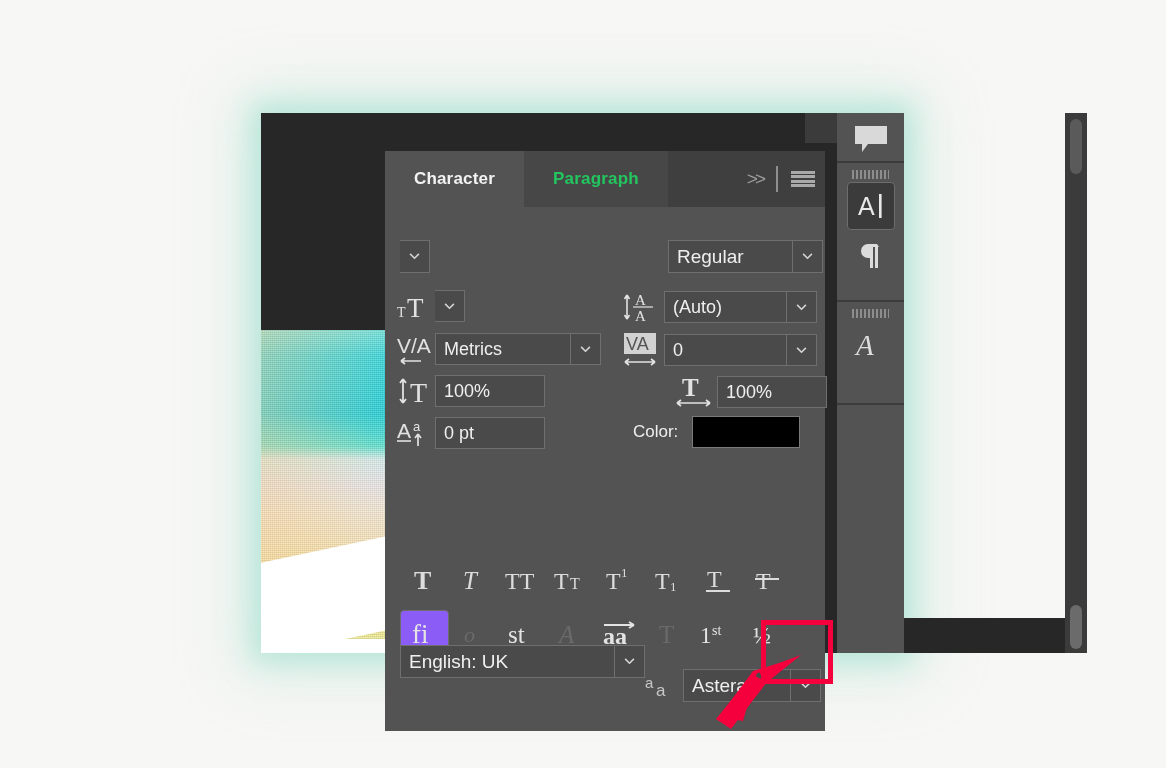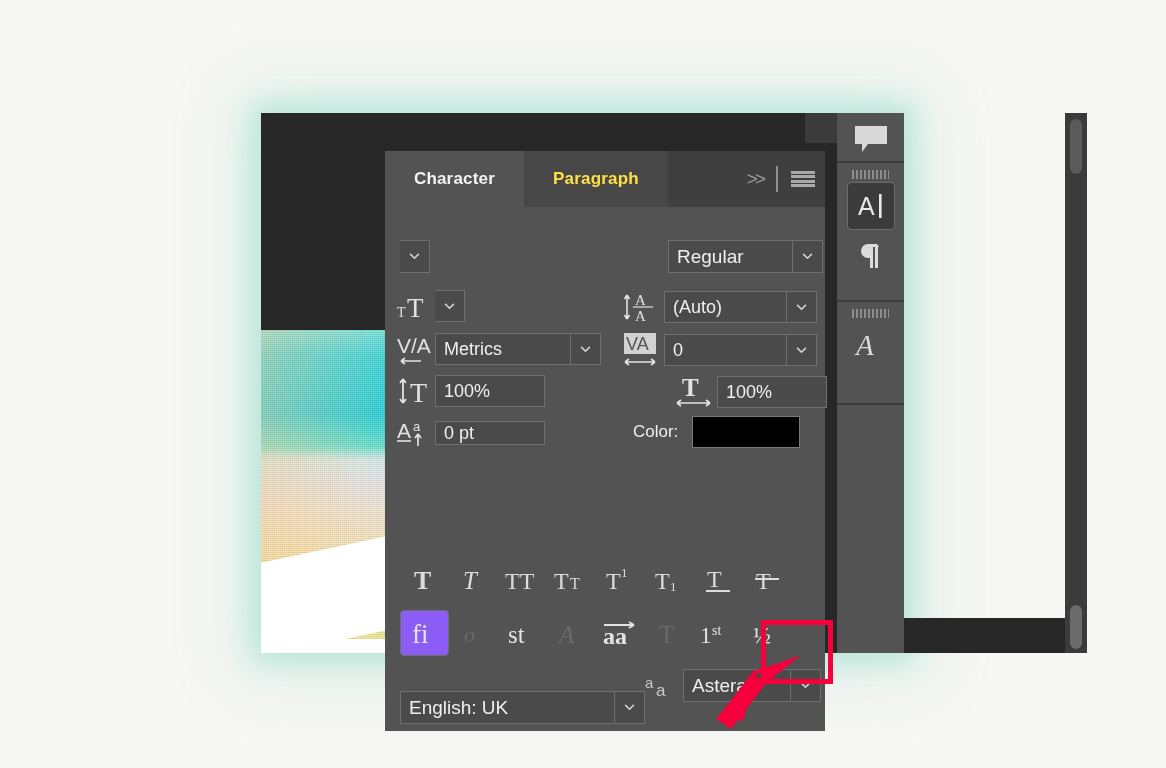--- a/index.html
+++ b/index.html
@@ -92,21 +92,21 @@
     background:#535353;
   }
   .panel-tabs{position:absolute;left:0;top:0;width:440px;height:56px;background:#3f3f3f;}
   .tab{
     position:absolute;top:0;height:56px;
     display:flex;align-items:center;justify-content:center;
     font-size:17px;font-weight:bold;letter-spacing:.2px;
     cursor:default;
   }
   .tab.active{background:#535353;color:#f2f2f2;}
-  .tab.inactive{background:#474747;color:#fde047;}
+  .tab.inactive{background:#474747;color:#22c55e;}
   .panel-tools{
     position:absolute;right:10px;top:0;height:56px;display:flex;align-items:center;gap:13px;
   }
   .chev-dbl{color:#9e9e9e;font-size:19px;letter-spacing:-3px;font-family:"Liberation Sans",sans-serif;}
   .tool-div{width:2px;height:26px;background:#8f8f8f;}
   .hamburger{width:24px;height:17px;display:flex;flex-direction:column;justify-content:space-between;}
   .hamburger i{display:block;height:3px;background:#a9a9a9;}
 
   .panel-body{position:absolute;left:0;top:56px;width:440px;height:524px;}
 
@@ -340,21 +340,21 @@
 
       <div class="row" style="left:10px;top:209px;">
         <span class="ico" style="width:40px;">
           <svg width="36" height="34" viewBox="0 0 36 34">
             <text x="0" y="22" font-family="Liberation Sans, sans-serif" font-size="21" fill="#e2e2e2">A</text>
             <text x="16" y="15" font-family="Liberation Sans, sans-serif" font-size="13" fill="#e2e2e2">a</text>
             <path d="M0 25 H14" stroke="#e2e2e2" stroke-width="1.6"></path>
             <path d="M21 30 V18 M21 18 L18 22 M21 18 L24 22" stroke="#e2e2e2" stroke-width="1.7" fill="none"></path>
           </svg>
         </span>
-        <div class="field" style="width:110px;height:24px;font-size:18px;">0 pt</div>
+        <div class="field" style="width:110px;height:32px;font-size:18px;">0 pt</div>
       </div>
       <div class="row" style="left:248px;top:209px;">
         <span class="colorlabel" style="margin-right:14px;">Color:</span>
         <span class="swatch"></span>
       </div>
 
       <div class="styleRow">
         <span class="sbtn">
           <svg width="30" height="28" viewBox="0 0 30 28">
               <text x="4" y="24" font-family="Liberation Serif, serif" font-size="26" font-weight="bold" fill="#dcdcdc">T</text>
@@ -440,21 +440,21 @@
               <text x="13" y="18" font-family="Liberation Serif, serif" font-size="14" fill="#e4e4e4">st</text>
             </svg>
         </span>
         <span class="obtn">
           <svg width="34" height="32" viewBox="0 0 34 32">
               <text x="2" y="26" font-family="Liberation Serif, serif" font-size="24" fill="#e4e4e4">½</text>
             </svg>
         </span>
       </div>
 
-      <div class="row" style="left:15px;top:484px;">
+      <div class="row" style="left:15px;top:438px;">
         <div class="field" style="width:215px;height:33px;font-size:19px;">English: UK</div>
         <div class="drop" style="height:33px;">
           <svg class="caret" viewBox="0 0 12 8">
               <path d="M1 1 L6 6 L11 1" stroke="#d4d4d4" stroke-width="1.8" fill="none"></path>
             </svg>
         </div>
       </div>
       <div class="row" style="left:258px;top:462px;">
         <span class="ico" style="width:40px;">
           <svg width="36" height="28" viewBox="0 0 36 28">

